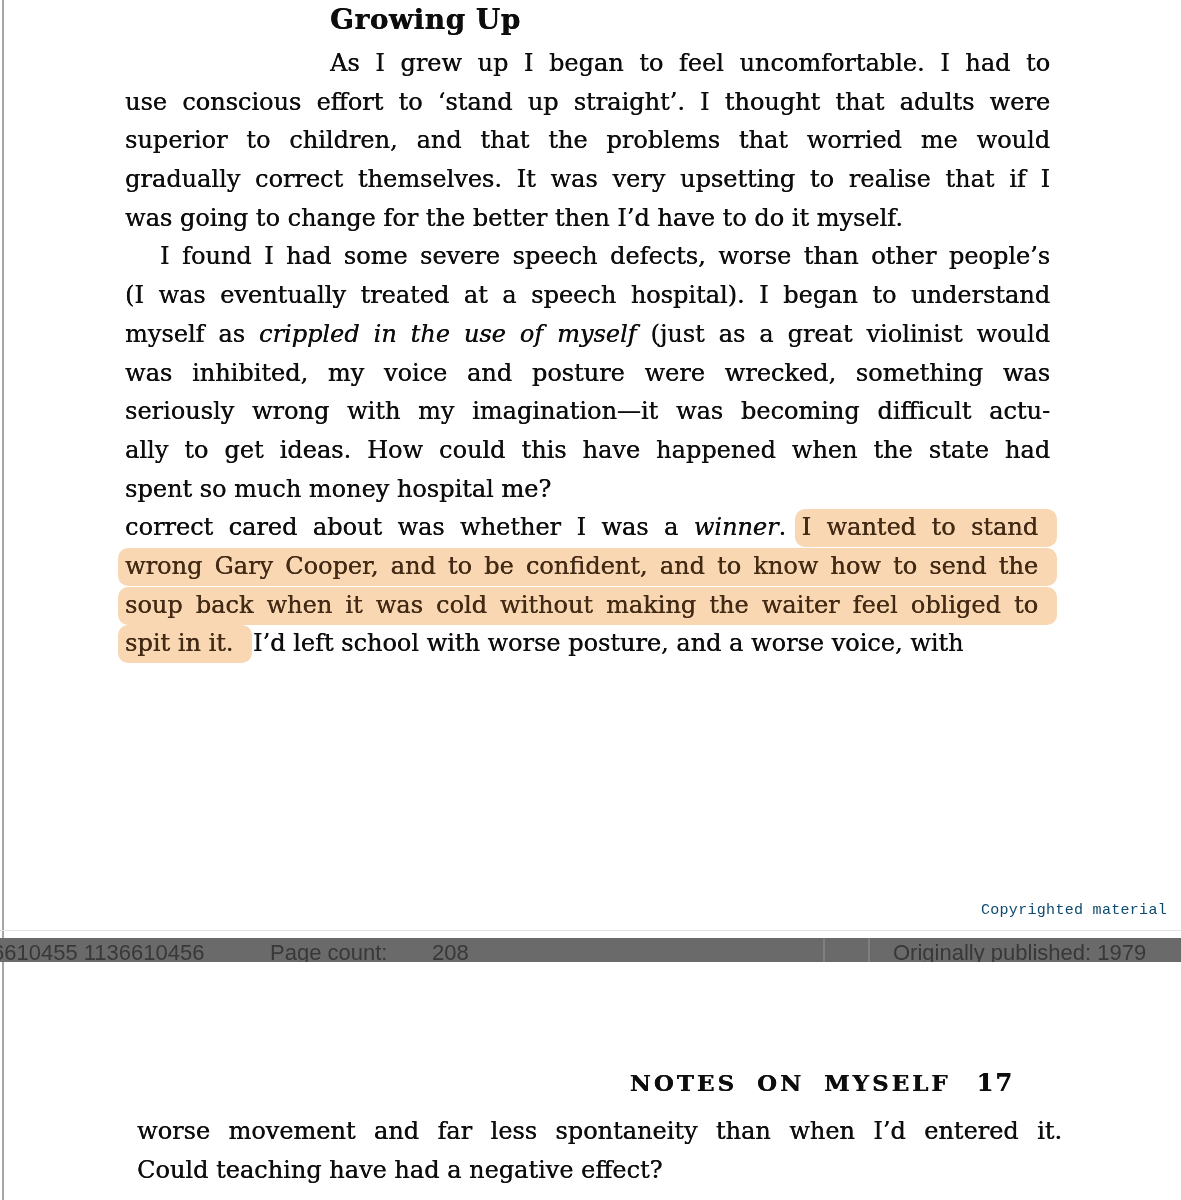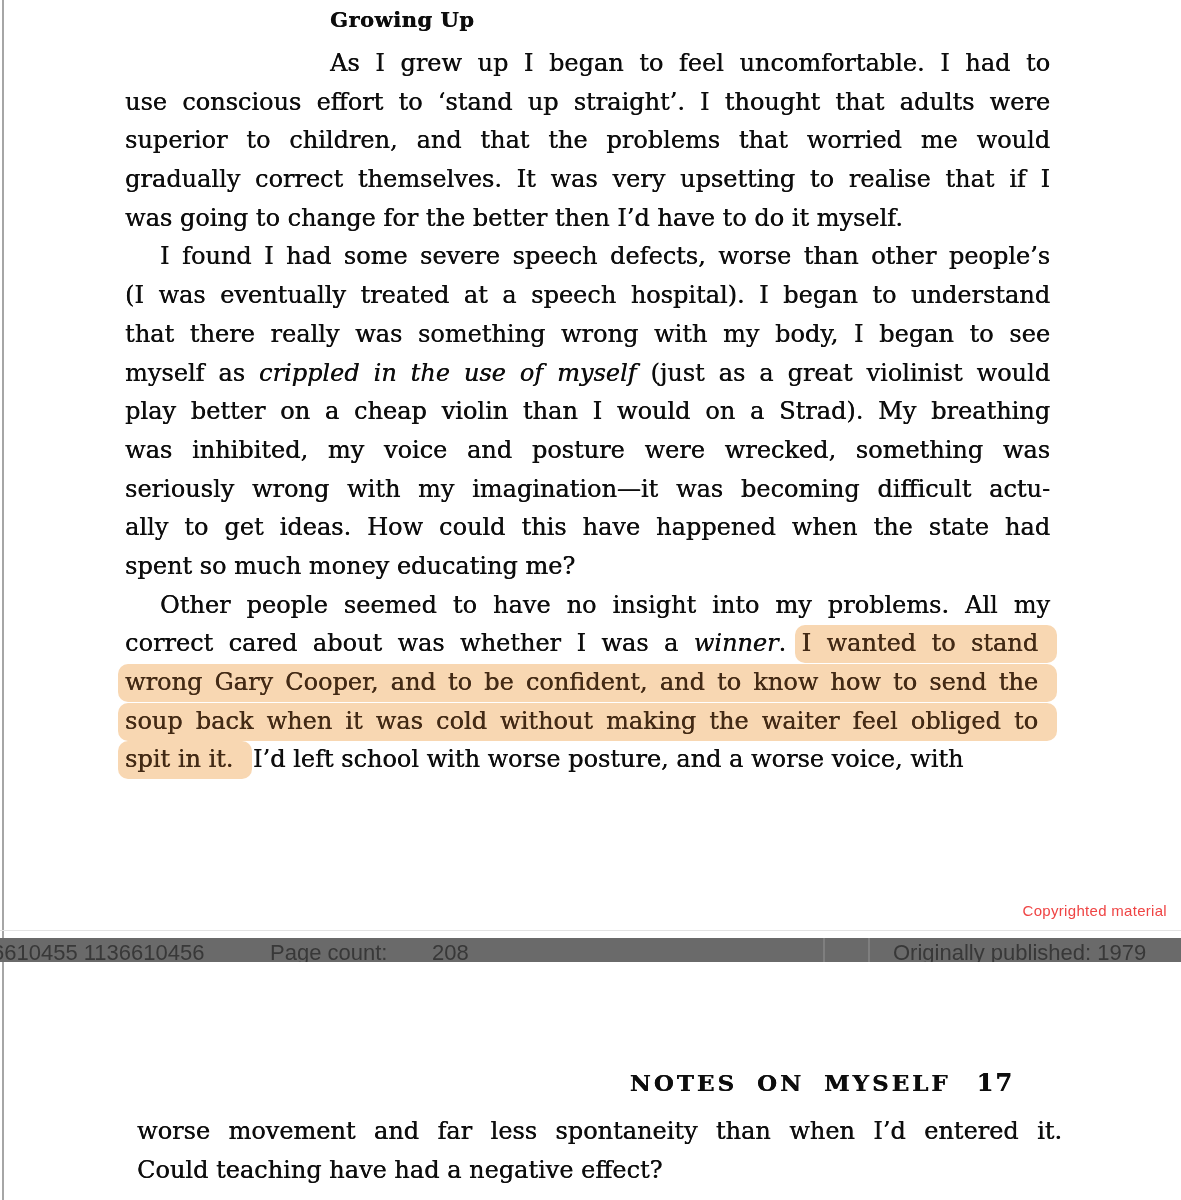--- a/index.html
+++ b/index.html
@@ -33,21 +33,21 @@
     left: 125px; top: 2px;
     width: 925px;
     font-size: 24px;
     text-shadow: 0.35px 0 0 currentColor; 
   }
   .section-title {
     height: 42px;
     line-height: 36px;
     padding-left: 205px;
     font-weight: bold;
-    font-size: 21px;
+    font-size: 28px;
     letter-spacing: 0.5px;
   }
   .line {
     height: 38.7px;
     line-height: 38.7px;
     text-align: justify;
     text-align-last: justify;
     white-space: nowrap;
   }
   .line.last {
@@ -64,23 +64,23 @@
     border-radius: 10px;
     padding: 4px 19px 6px 7px;
     margin: 0 -7px;
     text-shadow: 0.35px 0 0 currentColor;
   }
 
   
   .watermark {
     position: absolute;
     right: 14px; top: 902px;
-    font-family: Liberation Sans, sans-serif;
+    font-family: Liberation Mono, monospace;
     font-size: 15px;
-    color: #ef4444;
+    color: #0c4a6e;
     text-shadow: none;
     letter-spacing: 0.3px;
   }
 
   
   .meta-bar {
     position: absolute;
     left: 0; top: 938px;
     width: 1181px; height: 24px;
     background: #6a6a6a;
@@ -140,29 +140,26 @@
     <div class="section-title">Growing Up</div>
 
     <div class="line indent-big"><span>As I grew up I began to feel uncomfortable. I had to</span></div>
     <div class="line"><span>use conscious effort to ‘stand up straight’. I thought that adults were</span></div>
     <div class="line"><span>superior to children, and that the problems that worried me would</span></div>
     <div class="line"><span>gradually correct themselves. It was very upsetting to realise that if I</span></div>
     <div class="line last"><span>was going to change for the better then I’d have to do it myself.</span></div>
 
     <div class="line indent"><span>I found I had some severe speech defects, worse than other people’s</span></div>
     <div class="line"><span>(I was eventually treated at a speech hospital). I began to understand</span></div>
-    <div class="line"><span>that there really was something wrong with my body, I began to see</span></div>
     <div class="line"><span>myself as </span><span class="it">crippled in the use of myself</span><span> (just as a great violinist would</span></div>
-    <div class="line"><span>play better on a cheap violin than I would on a Strad). My breathing</span></div>
     <div class="line"><span>was inhibited, my voice and posture were wrecked, something was</span></div>
     <div class="line"><span>seriously wrong with my imagination—it was becoming difficult actu-</span></div>
     <div class="line"><span>ally to get ideas. How could this have happened when the state had</span></div>
-    <div class="line last"><span>spent so much money educating me?</span></div>
+    <div class="line last"><span>spent so much money hospital me?</span></div>
 
-    <div class="line indent"><span>Other people seemed to have no insight into my problems. All my</span></div>
     <div class="line"><span>correct cared about was whether I was a </span><span class="it">winner</span><span>. </span><span class="hl">I wanted to stand</span></div>
     <div class="line"><span class="hl">wrong Gary Cooper, and to be confident, and to know how to send the</span></div>
     <div class="line"><span class="hl">soup back when it was cold without making the waiter feel obliged to</span></div>
     <div class="line last"><span class="hl">spit in it.</span><span> I’d left school with worse posture, and a worse voice, with</span></div>
   </div>
 
   <div class="watermark">Copyrighted material</div>
 
   <div class="meta-bar">
     <div class="cell-seam" style="left:823px"></div>

